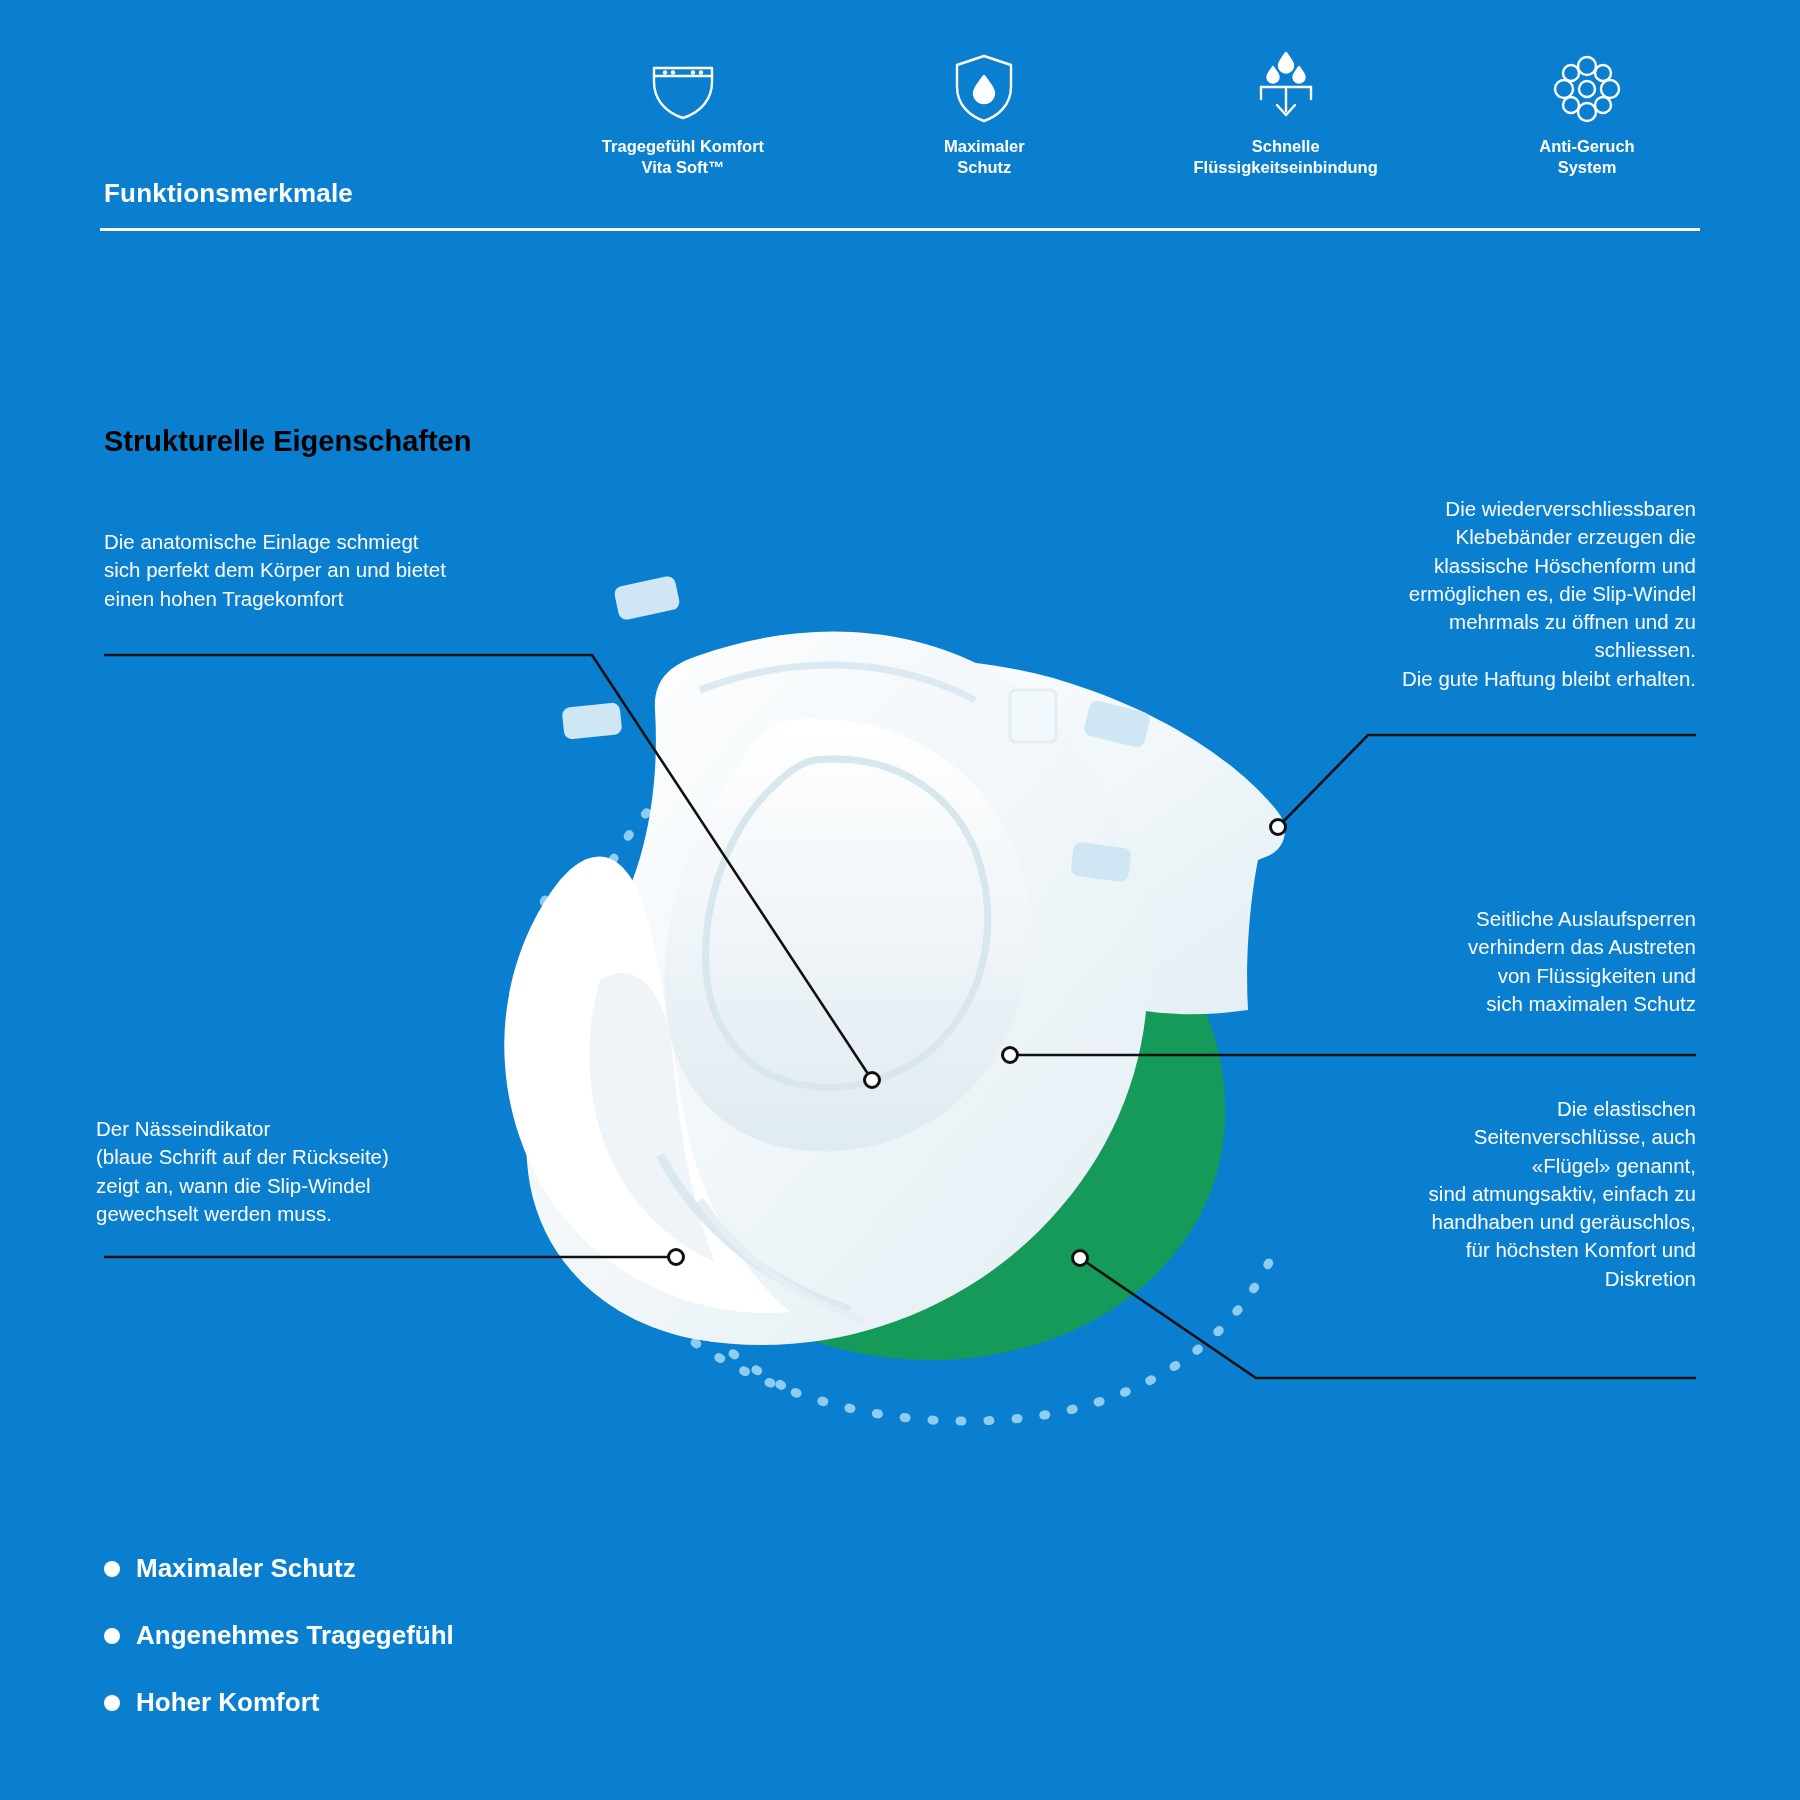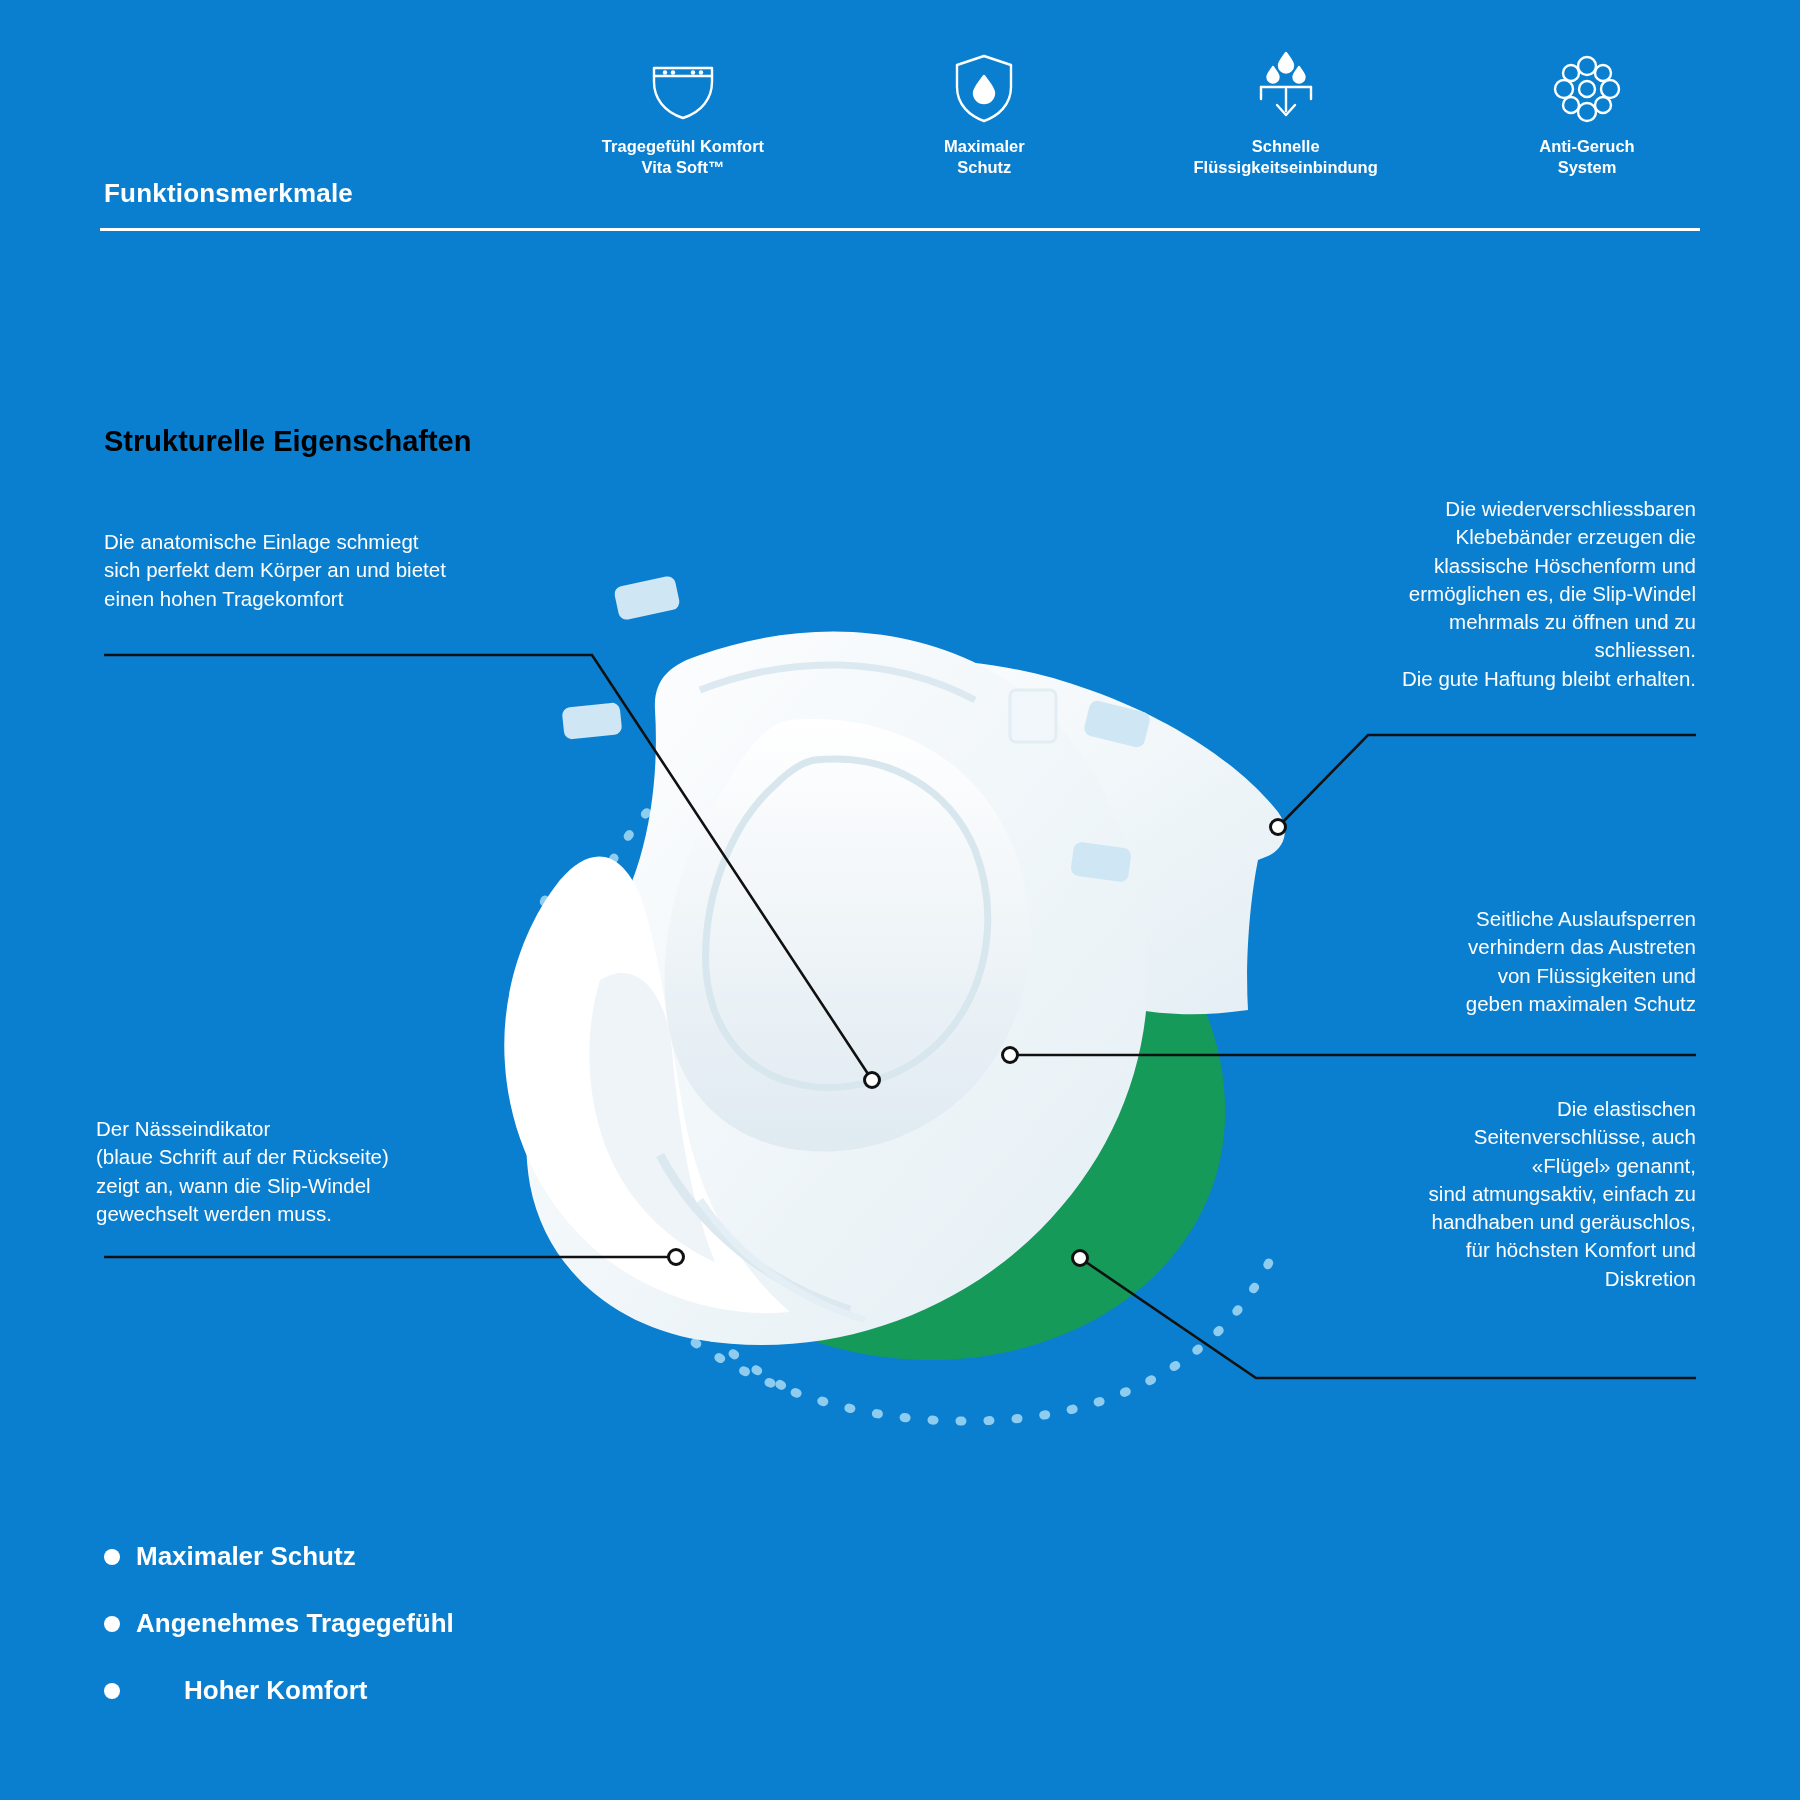--- a/index.html
+++ b/index.html
@@ -119,21 +119,21 @@
     bottom: 78px;
     color: #ffffff;
   }
   .bullet {
     display: flex;
     align-items: center;
     font-size: 26px;
     font-weight: bold;
     margin-bottom: 36px;
   }
-  .bullet:last-child { margin-bottom: 16px; gap: 48px; }
+  .bullet:last-child { margin-bottom: 4px; }
   .bullet .dot {
     width: 16px;
     height: 16px;
     border-radius: 50%;
     background: #ffffff;
     margin-right: 16px;
     flex: 0 0 auto;
   }
 </style>
 </head>
@@ -302,21 +302,21 @@
   <div class="callout right" id="c-tapes">Die wiederverschliessbaren
 Klebebänder erzeugen die
 klassische Höschenform und
 ermöglichen es, die Slip-Windel
 mehrmals zu öffnen und zu
 schliessen.
 Die gute Haftung bleibt erhalten.</div>
   <div class="callout right" id="c-barriers">Seitliche Auslaufsperren
 verhindern das Austreten
 von Flüssigkeiten und
-geben maximalen Schutz</div>
+sich maximalen Schutz</div>
   <div class="callout right" id="c-wings">Die elastischen
 Seitenverschlüsse, auch
 «Flügel» genannt,
 sind atmungsaktiv, einfach zu
 handhaben und geräuschlos,
 für höchsten Komfort und
 Diskretion</div>
 
   <div class="bullets">
     <div class="bullet">

